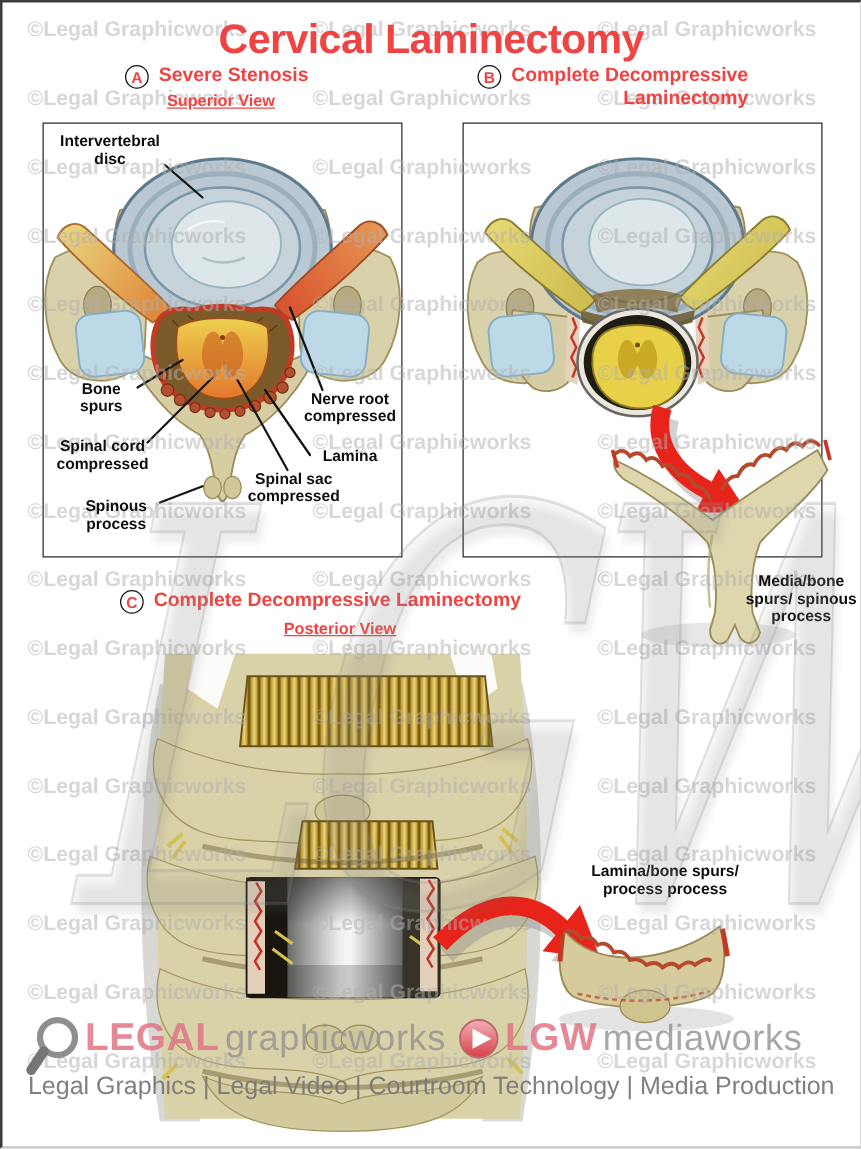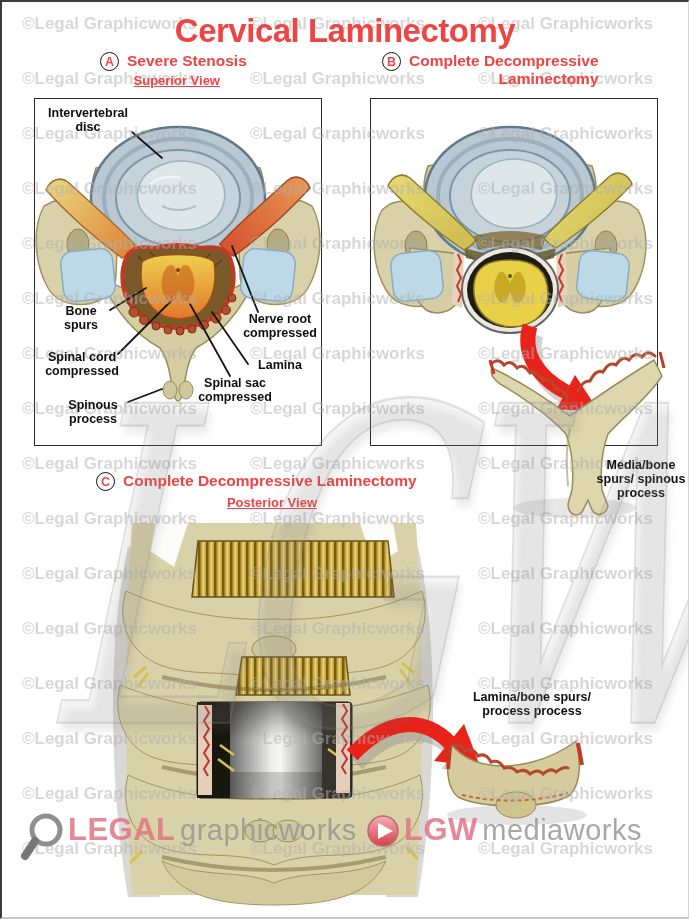--- a/index.html
+++ b/index.html
@@ -383,14 +383,15 @@
           <stop offset="1" stop-color="#d84048"></stop>
       </linearGradient>
     </defs>
     <circle cx="17" cy="17" r="15" fill="url(#playG)" stroke="#b86a70" stroke-width="1.5"></circle>
     <polygon points="12,9 12,25 27,17" fill="#ffffff"></polygon>
   </svg>
   <div class="foot" style="left:402px;top:810px;">
     <span class="brand-accent">LGW</span>
     <span class="brand-rest">mediaworks</span>
   </div>
+  <div id="tagline">Legal Graphics | Legal Video | Courtroom Technology | Media Production</div>
 
 </div>
 
 </body></html>

